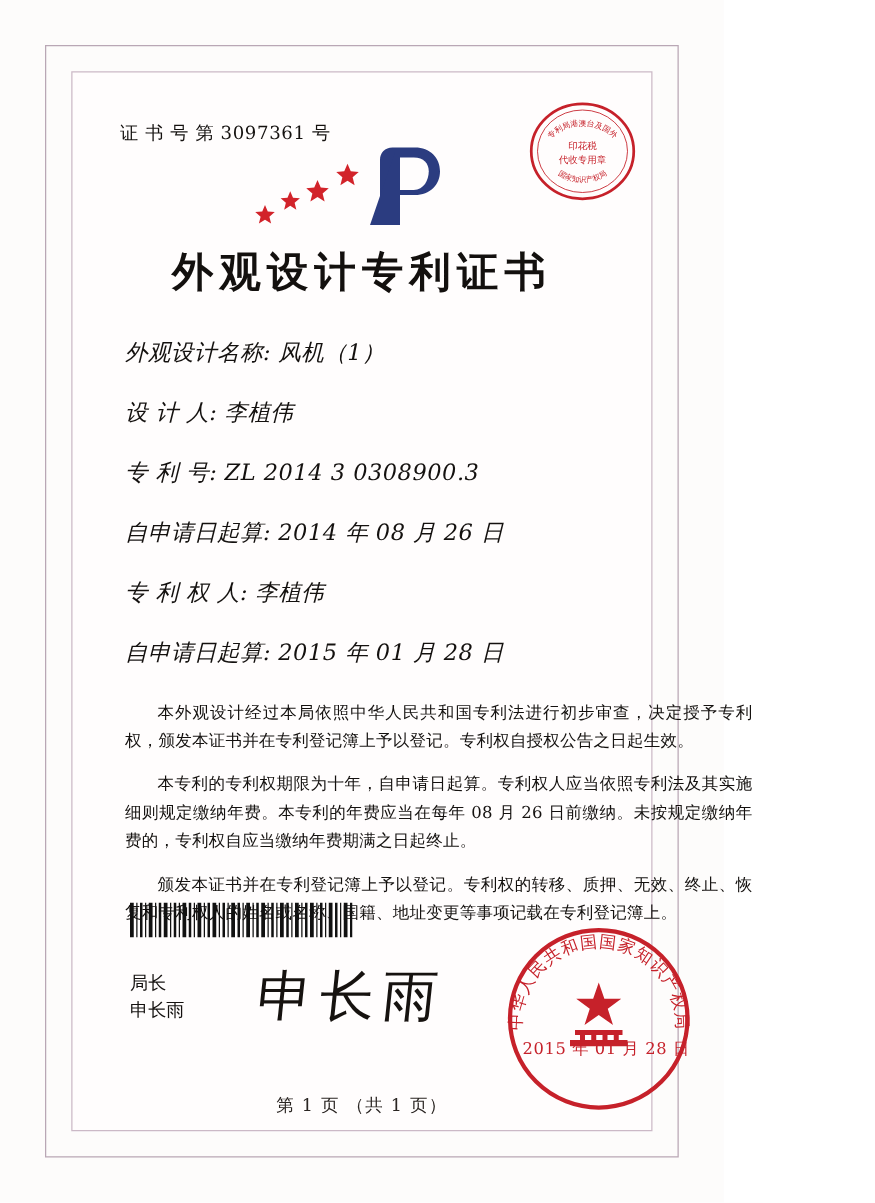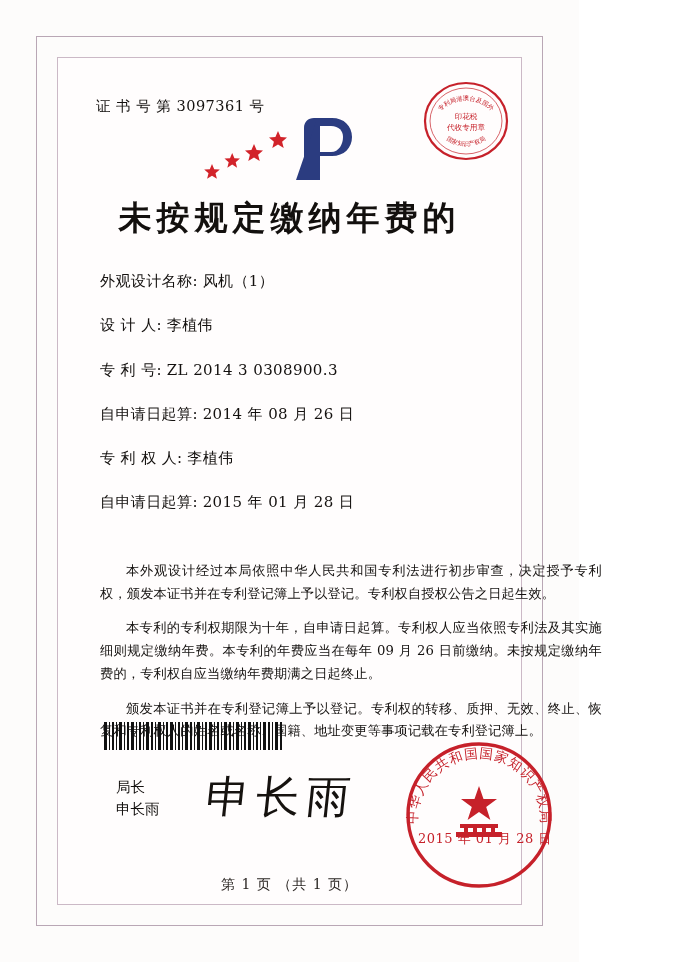--- a/index.html
+++ b/index.html
@@ -90,25 +90,26 @@
   }
 
   
   .fields {
     position: absolute;
     left: 100px;
     top: 272px;
     width: 500px;
   }
   .field-row {
-    font-size: 15px;
+    font-size: 18px;
     color: #14110f;
     margin-bottom: 25.5px;
     white-space: nowrap;
     line-height: 1.25;
+    font-style: italic;
   }
   .field-label {
     display: inline;
     letter-spacing: 0.4px;
   }
   .field-value {
     display: inline;
     letter-spacing: 0.4px;
   }
 
@@ -134,21 +135,21 @@
     position: absolute;
     left: 104px;
     top: 722px;
     width: 178px;
     height: 28px;
   }
 
   
   .sign-block {
     position: absolute;
-    left: 116px;
+    left: 104px;
     top: 776px;
     font-size: 14.5px;
     line-height: 1.55;
     color: #14110f;
   }
   .signature-script {
     position: absolute;
     left: 206px;
     top: 768px;
     font-size: 44px;
@@ -226,21 +227,21 @@
         <polygon points="54,36 56.6,42 63,42.5 58.1,46.8 59.7,53.1 54,49.5 48.3,53.1 49.9,46.8 45,42.5 51.4,42"></polygon>
         <polygon points="78,23 80.6,29 87,29.5 82.1,33.8 83.7,40.1 78,36.5 72.3,40.1 73.9,33.8 69,29.5 75.4,29"></polygon>
       </g>
 
       <path d="M 104 72 L 104 20 C 104 14 108 10 114 10 L 132 10 C 144 10 152 18 152 29 C 152 40 144 48 132 48 L 120 48 L 120 72 Z" fill="#2b3c80"></path>
       <path d="M 120 44 L 120 18 L 131 18 C 139 18 143 23 143 29 C 143 36 139 44 131 44 Z" fill="#fffdfd"></path>
       <path d="M 96 72 L 116 14 L 116 72 Z" fill="#2b3c80"></path>
     </svg>
   </div>
 
-  <div class="title">未按规定缴纳年费的</div>
+  <div class="title">外观设计专利证书</div>
 
   <div class="fields">
     <div class="field-row">
       <span class="field-label">外观设计名称:</span>
       <span class="field-value">风机（1）</span>
     </div>
     <div class="field-row">
       <span class="field-label">设 计 人:</span>
       <span class="field-value">李植伟</span>
     </div>
@@ -257,21 +258,21 @@
       <span class="field-value">李植伟</span>
     </div>
     <div class="field-row">
       <span class="field-label">自申请日起算:</span>
       <span class="field-value">2015 年 01 月 28 日</span>
     </div>
   </div>
 
   <div class="body-text">
     <p>本外观设计经过本局依照中华人民共和国专利法进行初步审查，决定授予专利权，颁发本证书并在专利登记簿上予以登记。专利权自授权公告之日起生效。</p>
-    <p>本专利的专利权期限为十年，自申请日起算。专利权人应当依照专利法及其实施细则规定缴纳年费。本专利的年费应当在每年 09 月 26 日前缴纳。未按规定缴纳年费的，专利权自应当缴纳年费期满之日起终止。</p>
+    <p>本专利的专利权期限为十年，自申请日起算。专利权人应当依照专利法及其实施细则规定缴纳年费。本专利的年费应当在每年 08 月 26 日前缴纳。未按规定缴纳年费的，专利权自应当缴纳年费期满之日起终止。</p>
     <p>颁发本证书并在专利登记簿上予以登记。专利权的转移、质押、无效、终止、恢复和专利权人的姓名或名称、国籍、地址变更等事项记载在专利登记簿上。</p>
   </div>
 
   <div class="barcode">
     <svg viewBox="0 0 178 28" width="178" height="28" preserveAspectRatio="none">
       <g fill="#111">
         <rect x="0" y="0" width="3" height="28"></rect>
           <rect x="5" y="0" width="1" height="28"></rect>
         <rect x="8" y="0" width="2" height="28"></rect>
           <rect x="12" y="0" width="1" height="28"></rect>

